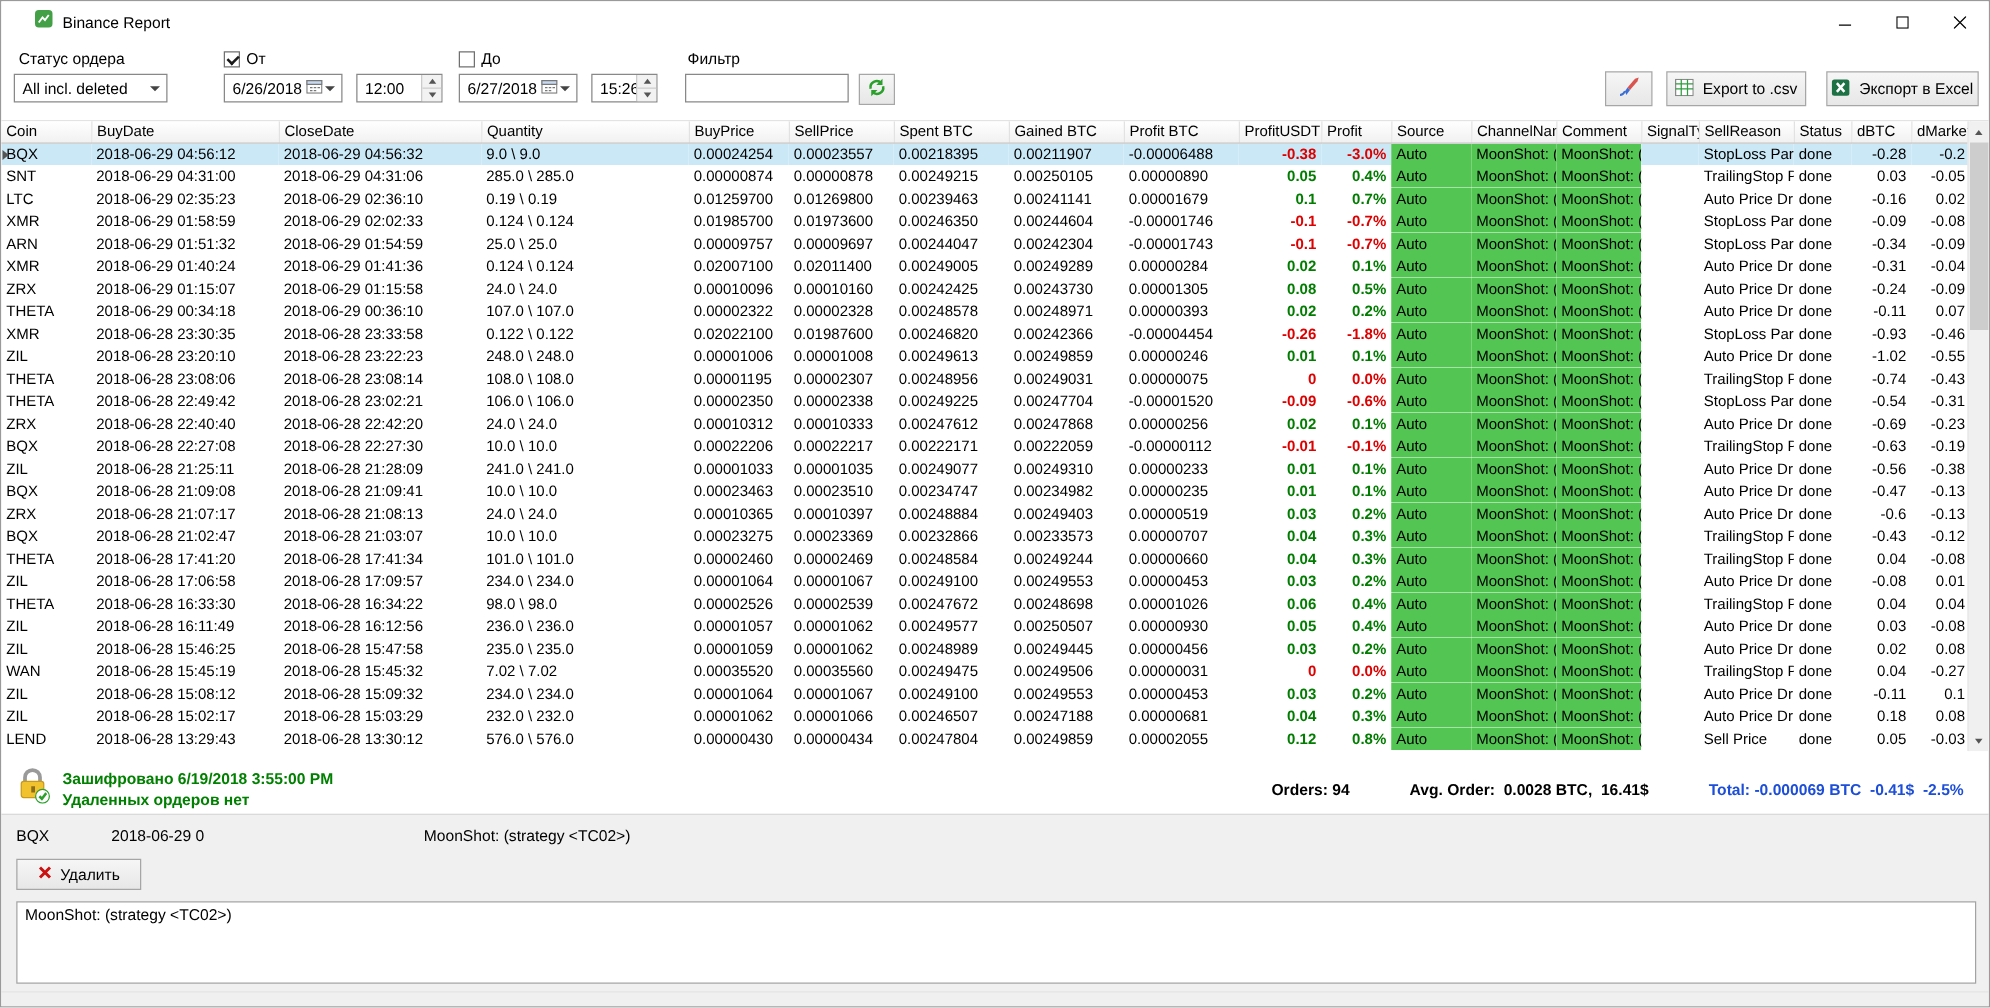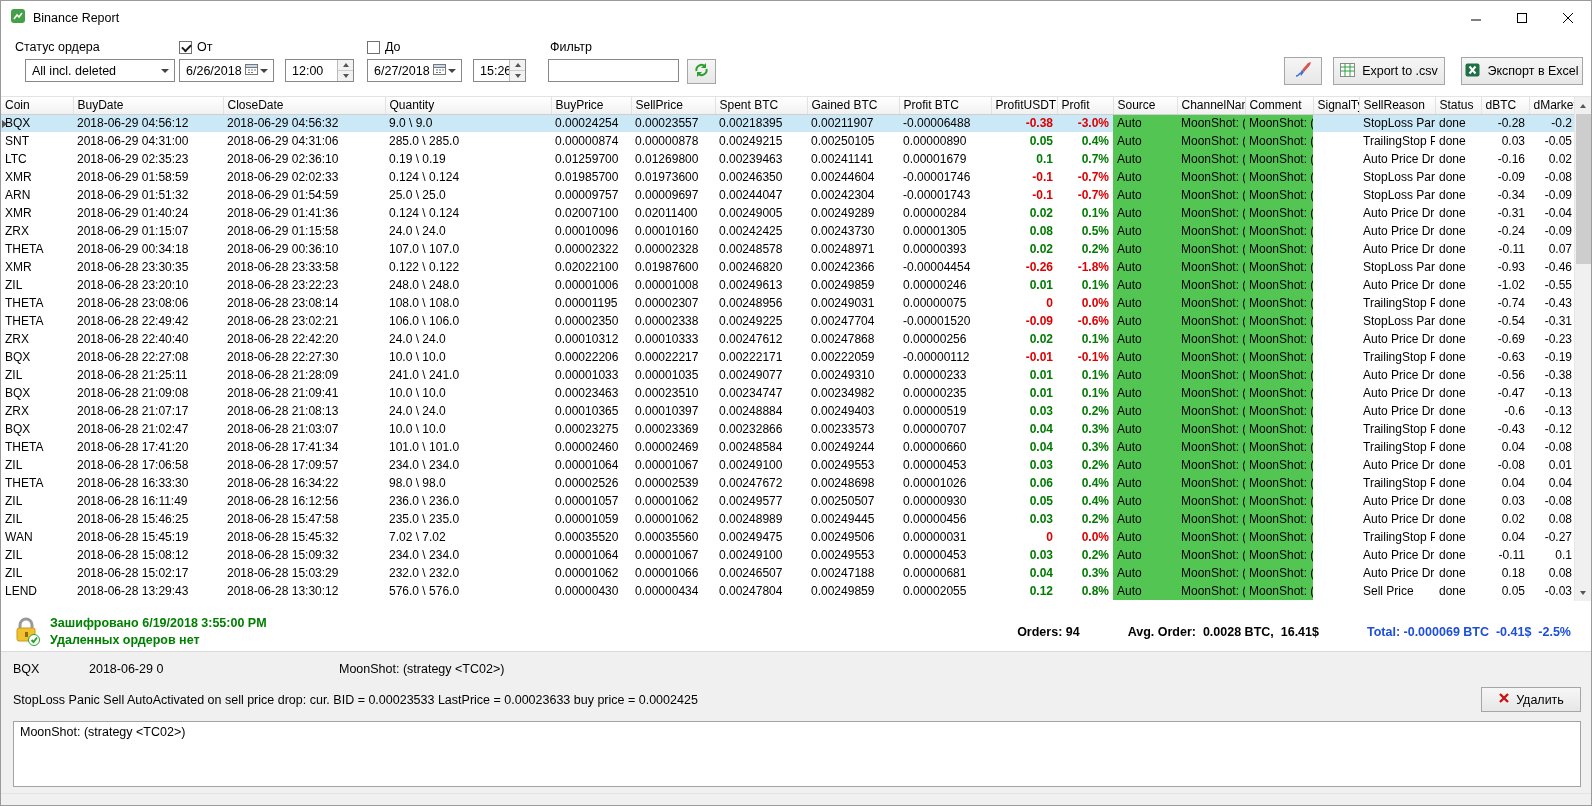--- a/index.html
+++ b/index.html
@@ -1,20 +1,20 @@
 <!DOCTYPE html>
 <html><head>
 <meta charset="utf-8">
 <style>
   *{box-sizing:border-box;}
   html,body{margin:0;padding:0;background:#d8d8d8;}
   .window{width:1592px;height:806px;border:1px solid #9a9a9a;background:#fff;display:flex;flex-direction:column;font-family:"Liberation Sans",sans-serif;color:#000;overflow:hidden;}
 
   
-  .titlebar{flex:0 0 33px;display:flex;align-items:center;background:#fff;padding-left:9px;}
+  .titlebar{flex:0 0 33px;display:flex;align-items:center;background:#fff;padding-left:26px;}
   .titlebar .title{font-size:12.5px;margin-left:7px;}
   .win-controls{margin-left:auto;display:flex;height:100%;}
   .win-btn{width:46px;height:100%;display:flex;align-items:center;justify-content:center;}
 
   
   .toolbar{position:relative;flex:0 0 62px;background:#fff;font-size:12.5px;}
   .tb-label{position:absolute;top:6px;}
   .ctl{position:absolute;top:25px;height:23px;border:1px solid #888;background:#fff;display:flex;align-items:center;font-size:12.5px;}
   .ctl .txt{flex:1;padding:0 6px;white-space:nowrap;overflow:hidden;}
   .dd-arrow{width:0;height:0;border-left:4px solid transparent;border-right:4px solid transparent;border-top:4px solid #444;margin:0 5px 0 2px;}
@@ -43,21 +43,21 @@
   .neg{color:#dd0000;}
   tbody tr.selected td:first-child::before{content:"";position:absolute;left:1px;top:5px;width:0;height:0;border-top:4px solid transparent;border-bottom:4px solid transparent;border-left:5px solid #555;}
   .scrollbar{position:absolute;top:0;right:0;width:17px;height:100%;background:#f0f0f0;border-left:1px solid #e6e6e6;}
   .scroll-btn{height:17px;display:flex;align-items:center;justify-content:center;}
   .scroll-btn.dn{position:absolute;bottom:0;left:0;width:100%;}
   .thumb{position:absolute;top:17px;left:1px;width:15px;height:150px;background:#cdcdcd;}
 
   .gap{flex:0 0 12px;background:#fff;}
 
   
-  .statusbar{flex:0 0 38px;display:flex;align-items:center;background:#fff;padding:0 12px;font-size:12.5px;}
+  .statusbar{flex:0 0 38px;display:flex;background:#fff;padding:0 12px;font-size:12.5px;}
   .enc{display:flex;flex-direction:column;justify-content:center;margin-left:9px;color:#008000;font-weight:bold;line-height:17px;}
   .status-right{margin-left:auto;display:flex;align-items:center;gap:48px;font-weight:bold;padding-right:8px;}
   .status-right span{white-space:pre;}
   .total{color:#1d4ed8;}
 
   
   .detail{flex:0 0 142px;background:#f0f0f0;border-top:1px solid #dadada;padding:10px 10px 0 12px;font-size:12.5px;}
   .d1{display:flex;align-items:center;}
   .d1 .coin{width:76px;}
   .d1 .ddate{width:250px;}
@@ -95,21 +95,21 @@
       <div class="win-btn">
           <svg width="10" height="10">
             <path d="M0 0 L10 10 M10 0 L0 10" stroke="#000"></path>
           </svg>
         </div>
     </div>
   </div>
 
   <div class="toolbar">
     <span class="tb-label" style="left:14px">Статус ордера</span>
-    <div class="ctl" style="left:24px;width:150px">
+    <div class="ctl" style="left:10px;width:123px">
       <span class="txt">All incl. deleted</span>
       <span class="dd-arrow"></span>
     </div>
 
     <div class="cbrow" style="left:178px">
       <span class="checkbox checked"></span>
       <span>От</span>
     </div>
     <div class="ctl" style="left:178px;width:95px">
       <span class="txt">6/26/2018</span>
@@ -849,21 +849,20 @@
     </div>
   </div>
 
   <div class="detail">
     <div class="d1">
       <span class="coin">BQX</span>
       <span class="ddate">2018-06-29 0</span>
       <span>MoonShot: (strategy &lt;TC02&gt;)</span>
     </div>
     <div class="d2">
-      <span class="reason">StopLoss Panic Sell AutoActivated on sell price drop: cur. BID = 0.00023533 LastPrice = 0.00023633 buy price = 0.0002425</span>
       <div class="del-btn">
         <span><svg width="12" height="12">
               <path d="M2 2 L10 10 M10 2 L2 10" stroke="#cc1111" stroke-width="2.4"></path>
             </svg></span>
         <span>Удалить</span>
       </div>
     </div>
     <textarea class="comment" style="">MoonShot: (strategy &lt;TC02&gt;)</textarea>
   </div>
 

